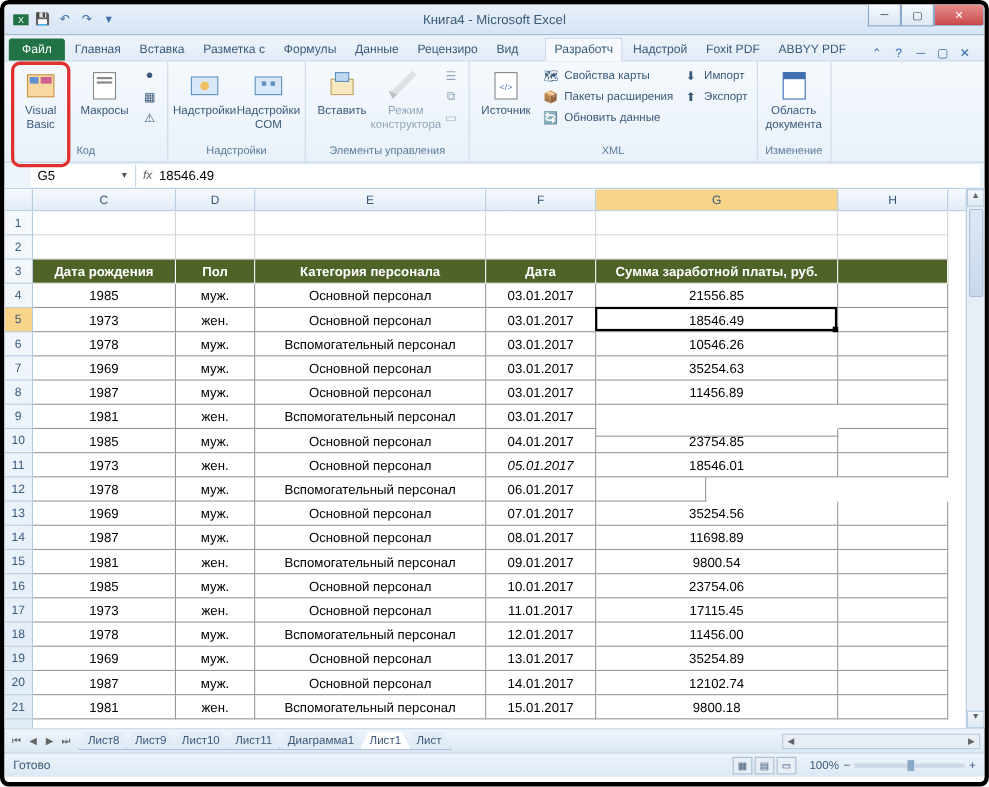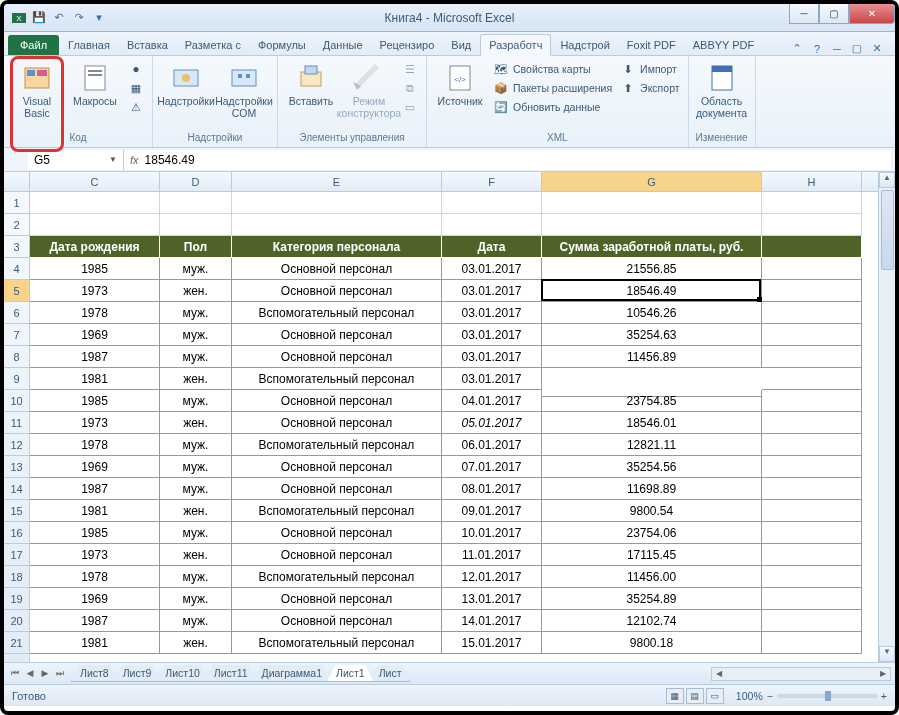--- a/index.html
+++ b/index.html
@@ -7,21 +7,21 @@
 .titlebar { height: 28px; background: linear-gradient(#e8f0fa,#d6e4f4); display: flex; align-items: center; border-bottom: 1px solid #9db5d1; position: relative; }
 .qat { display: flex; align-items: center; gap: 2px; padding: 0 6px; }
 .qat-icon { width: 18px; height: 18px; display: inline-flex; align-items: center; justify-content: center; font-size: 11px; color: #3b6ea5; }
 .title { position: absolute; left: 50%; transform: translateX(-50%); font-size: 12px; color: #3b5a7a; }
 .winbtns { position: absolute; right: 0; top: 0; display: flex; }
 .winbtn { width: 30px; height: 20px; border: 1px solid #8aa8c8; border-top: none; background: linear-gradient(#f5f9fd,#dce8f5); display: flex; align-items: center; justify-content: center; font-size: 10px; color: #333; }
 .winbtn.close { background: linear-gradient(#e89090,#c84848); color: #fff; width: 46px; border-radius: 0 0 4px 0; }
 .ribbon-tabs { height: 24px; background: linear-gradient(#eef4fb,#e2ecf7); display: flex; align-items: flex-end; padding: 0 4px; border-bottom: 1px solid #b8cce0; gap: 1px; }
 .tab { font-size: 11px; padding: 4px 8px; color: #3b5a7a; cursor: pointer; white-space: nowrap; }
 .tab.file { background: #217346; color: #fff; border-radius: 3px 3px 0 0; padding: 4px 12px; }
-.tab.active { background: #f5f9fd; border: 1px solid #b8cce0; border-bottom: 1px solid #f5f9fd; border-radius: 3px 3px 0 0; margin-bottom: -1px; }
+.tab.active { background: #f5f9fd; border: 1px solid #b8cce0; border-bottom: 1px solid #f5f9fd; border-radius: 3px 3px 0 0; margin-bottom: -1px; margin-left: 15px; }
 .ribbon-help { margin-left: auto; display: flex; gap: 4px; align-items: center; padding-right: 6px; }
 .ribbon-help span { font-size: 11px; color: #3b6ea5; width: 16px; text-align: center; }
 .ribbon { height: 92px; background: linear-gradient(#f5f9fd,#e9f1fa); border-bottom: 1px solid #b8cce0; display: flex; position: relative; }
 .group { border-right: 1px solid #cdd9e8; padding: 2px 6px; display: flex; flex-direction: column; align-items: center; height: 100%; }
 .group-body { flex: 1; display: flex; align-items: flex-start; gap: 4px; padding-top: 2px; }
 .group-label { font-size: 10px; color: #5a7a9a; padding-bottom: 2px; text-align: center; }
 .big-btn { display: flex; flex-direction: column; align-items: center; width: 54px; font-size: 10.5px; color: #3b5a7a; text-align: center; cursor: pointer; padding: 2px; line-height: 1.1; }
 .big-btn .ico { width: 32px; height: 32px; margin-bottom: 2px; display: flex; align-items: center; justify-content: center; }
 .small-stack { display: flex; flex-direction: column; gap: 1px; font-size: 10.5px; color: #3b5a7a; }
 .small-btn { display: flex; align-items: center; gap: 4px; padding: 1px 2px; cursor: pointer; white-space: nowrap; }
@@ -387,21 +387,20 @@
           <div class="cell c" style="width: 210px;">Основной персонал</div>
           <div class="cell c" style="width: 100px; font-style: italic;">05.01.2017</div>
           <div class="cell c" style="width: 220px;">18546.01</div>
           <div class="cell c" style="width: 100px;"></div>
         </div>
         <div class="row data-row">
           <div class="cell c" style="width: 130px;">1978</div>
           <div class="cell c" style="width: 72px;">муж.</div>
           <div class="cell c" style="width: 210px;">Вспомогательный персонал</div>
           <div class="cell c" style="width: 100px;">06.01.2017</div>
-          <div class="cell c" style="width: 220px;">12821.11</div>
           <div class="cell c" style="width: 100px;"></div>
         </div>
         <div class="row data-row">
           <div class="cell c" style="width: 130px;">1969</div>
           <div class="cell c" style="width: 72px;">муж.</div>
           <div class="cell c" style="width: 210px;">Основной персонал</div>
           <div class="cell c" style="width: 100px;">07.01.2017</div>
           <div class="cell c" style="width: 220px;">35254.56</div>
           <div class="cell c" style="width: 100px;"></div>
         </div>

